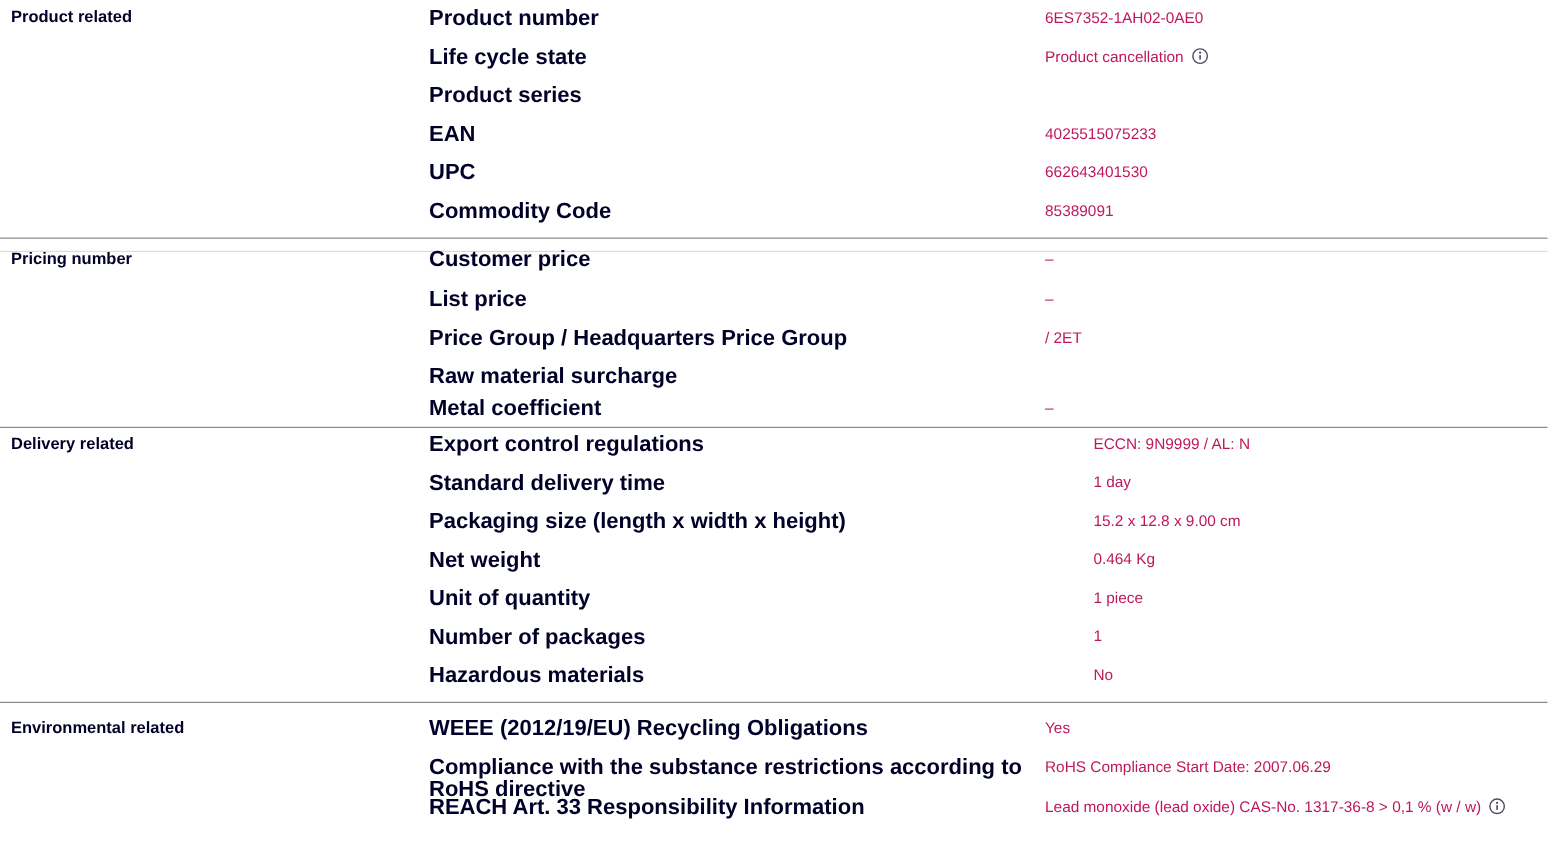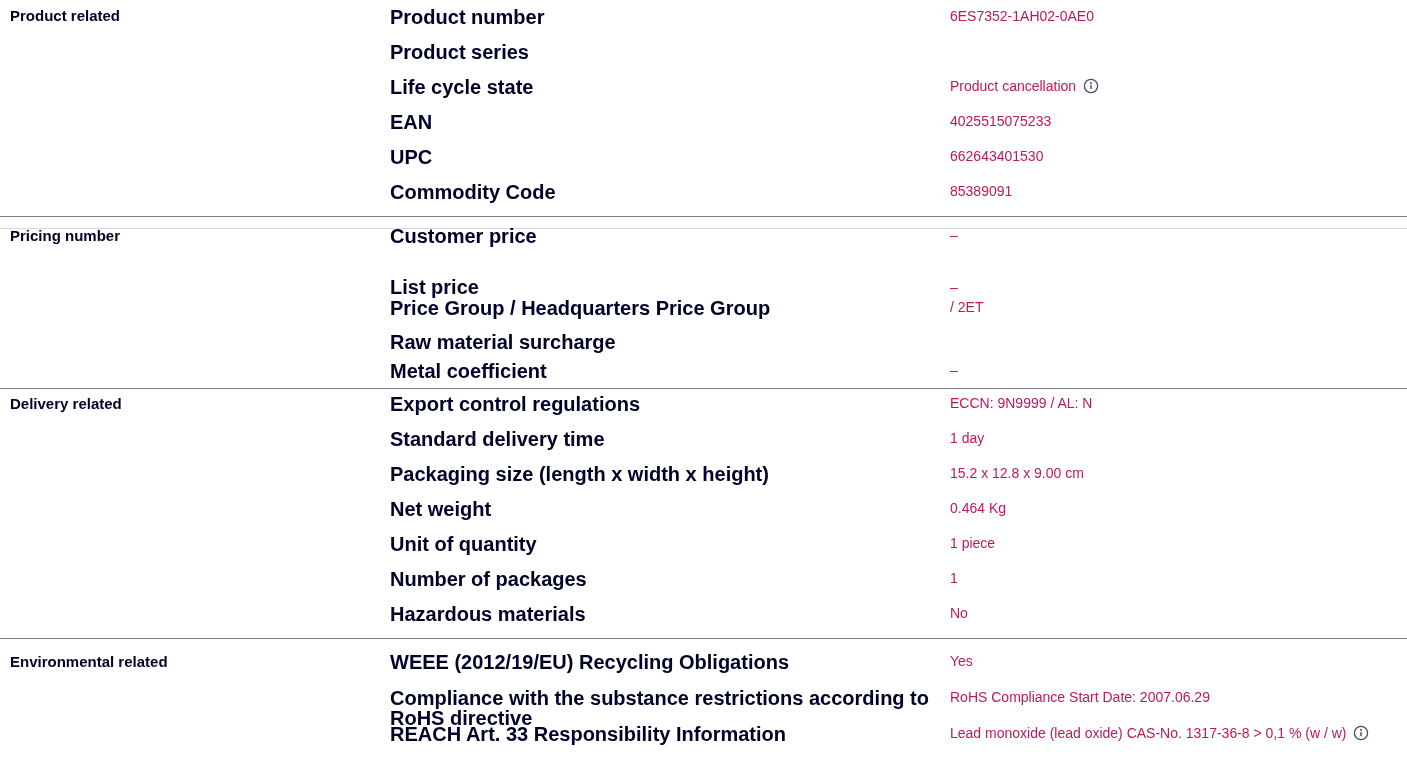--- a/index.html
+++ b/index.html
@@ -41,22 +41,22 @@
   .s3 .section-title { top: 13px; }
 
   .row {
     display: flex;
     align-items: flex-start;
     height: 36px;
     position: relative;
     z-index: 1;
   }
   .s0 .row { height: 35px; }
-  .s2 .row { height: 35px; }
-  .s1 .row:nth-of-type(3) { height: 36px; align-items: flex-end; }
+  .s2 .row { height: 35px; gap: 44px; }
+  .s1 .row:nth-of-type(3) { height: 36px; }
   .s1 .row:nth-of-type(4) { height: 34px; }
   .s1 .row:nth-of-type(5) { height: 29px; }
   .s1 .row:nth-of-type(6) { height: 28px; }
 
   .cell-label {
     width: 560px;
     flex: 0 0 560px;
     font-size: 20px;
     font-weight: 700;
     color: #000028;
@@ -103,34 +103,34 @@
 <main class="details-table">
     <section class="section s0">
       <h2 class="section-title">Product related</h2>
       <div class="row">
         <div class="cell-label">Product number</div>
         <div class="cell-value">
           <span class="value-line"><span>6ES7352-1AH02-0AE0</span></span>
         </div>
       </div>
       <div class="row">
-        <div class="cell-label">Product series</div>
-        <div class="cell-value"></div>
-      </div>
-      <div class="row">
         <div class="cell-label">Life cycle state</div>
         <div class="cell-value">
           <span class="value-line"><span>Product cancellation</span><span class="info-icon"><svg width="16" height="16" viewBox="0 0 16 16">
                 <circle cx="8" cy="8" r="6.6" fill="none" stroke="#4c4c68" stroke-width="1.3"></circle>
                 <circle cx="8" cy="4.9" r="1" fill="#4c4c68"></circle>
                 <rect x="7.25" y="6.9" width="1.5" height="4.4" rx="0.7" fill="#4c4c68"></rect>
               </svg></span></span>
         </div>
       </div>
       <div class="row">
+        <div class="cell-label">Product series</div>
+        <div class="cell-value"></div>
+      </div>
+      <div class="row">
         <div class="cell-label">EAN</div>
         <div class="cell-value">
           <span class="value-line"><span>4025515075233</span></span>
         </div>
       </div>
       <div class="row">
         <div class="cell-label">UPC</div>
         <div class="cell-value">
           <span class="value-line"><span>662643401530</span></span>
         </div>

